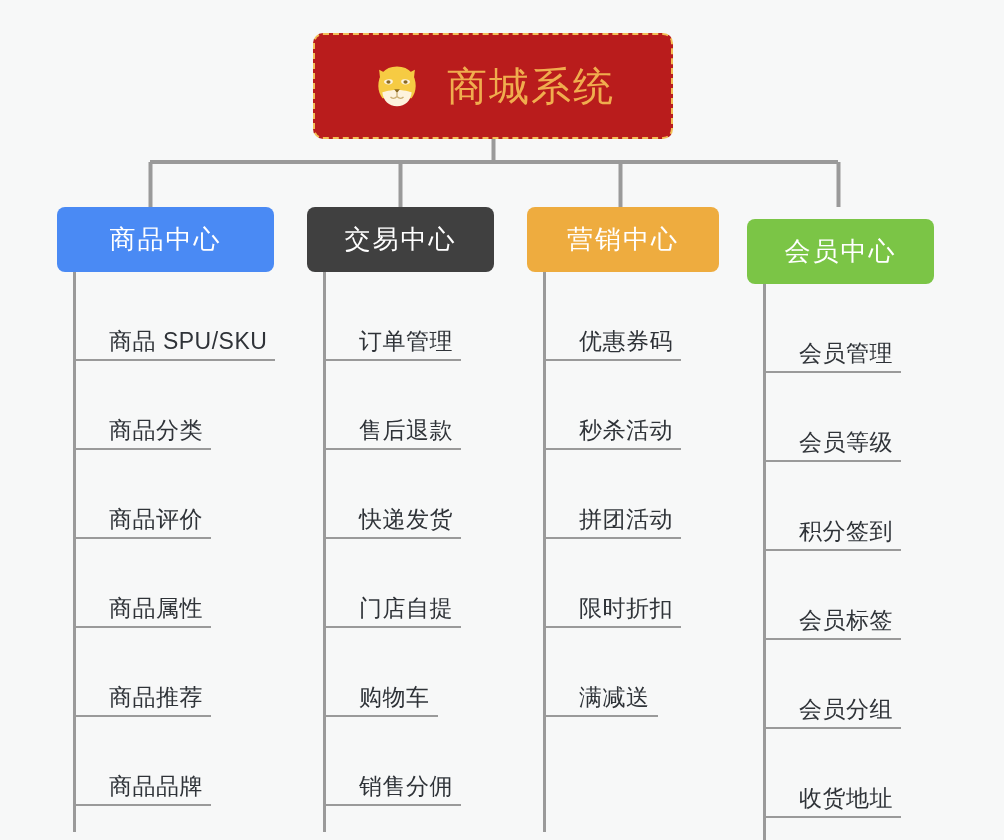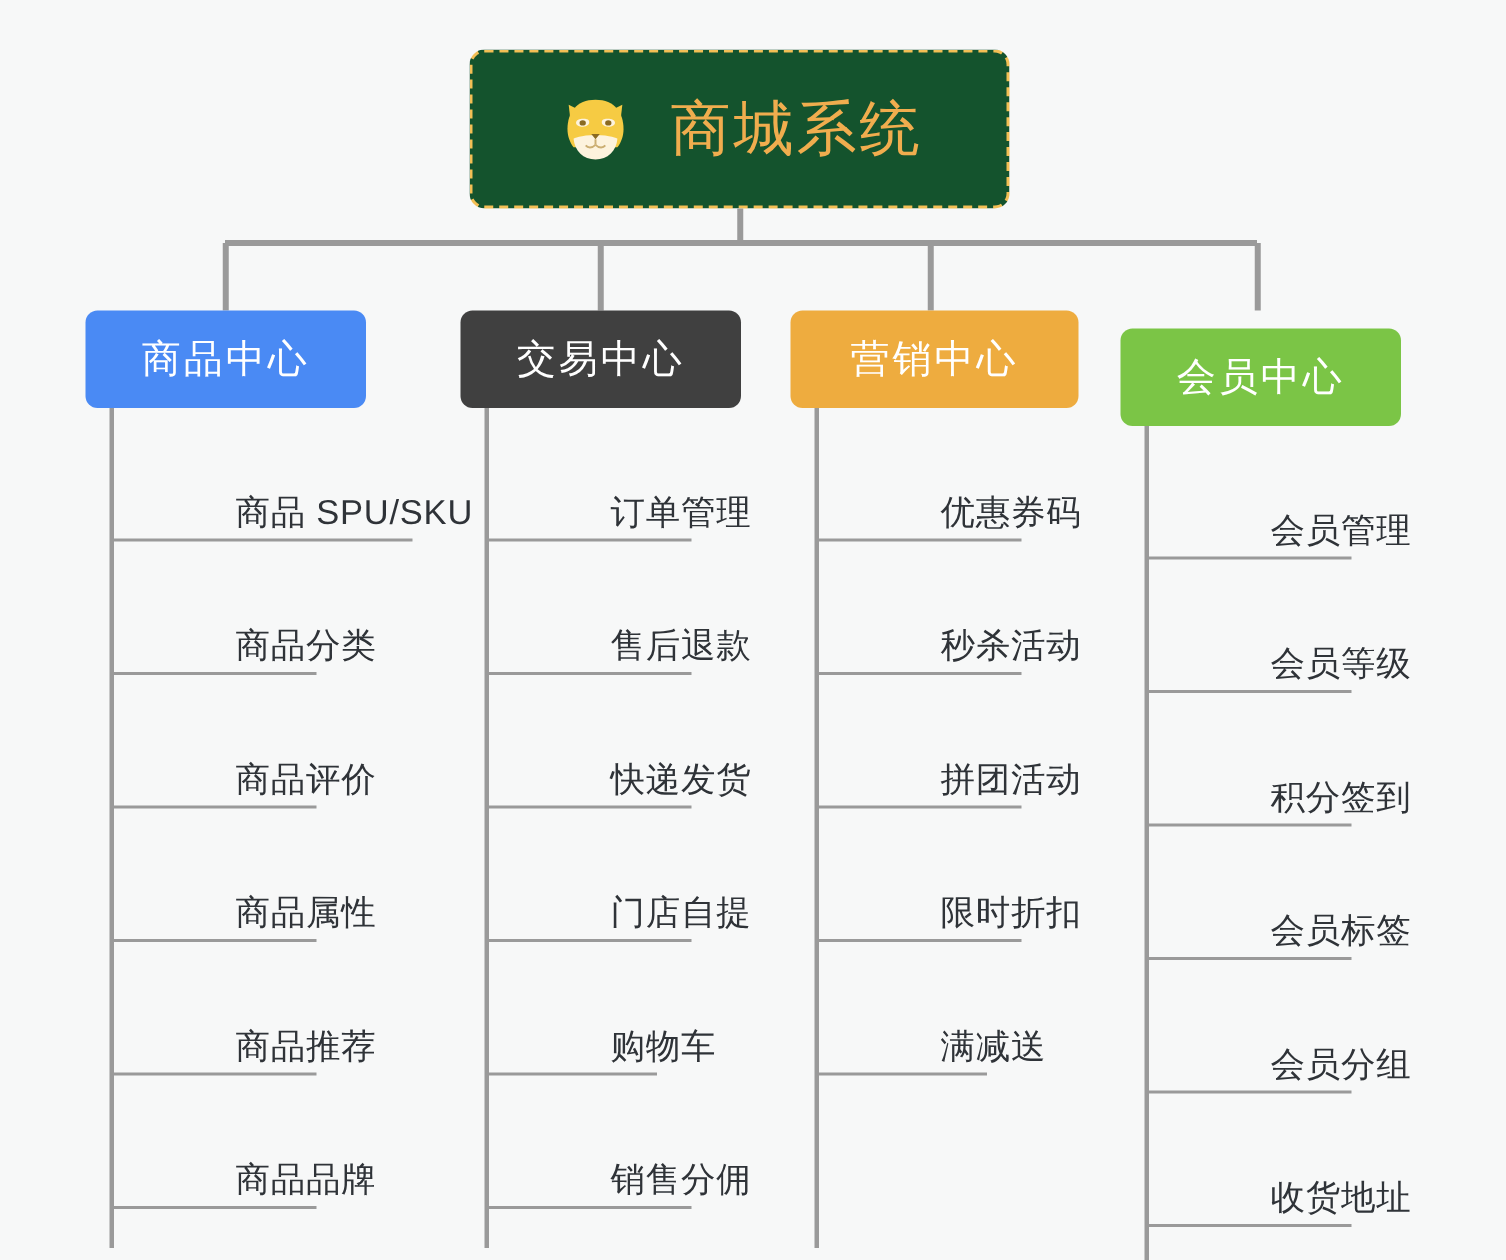--- a/index.html
+++ b/index.html
@@ -20,21 +20,21 @@
   }
 
   
   .root-node {
     position: absolute;
     left: 313px;
     top: 33px;
     width: 360px;
     height: 106px;
     box-sizing: border-box;
-    background: #14532d;
+    background: #b91c1c;
     border: 2px dashed #f3bf55;
     border-radius: 10px;
     display: flex;
     align-items: center;
     justify-content: center;
     gap: 24px;
   }
   .root-icon {
     width: 52px;
     height: 52px;
@@ -81,41 +81,40 @@
     height: 65px;
     border-radius: 8px;
     display: flex;
     align-items: center;
     justify-content: center;
     color: #ffffff;
     font-size: 26px;
     letter-spacing: 2px;
     white-space: nowrap;
   }
-  .col-0 .cat-box { width: 187px; }
+  .col-0 .cat-box { width: 217px; }
   .col-1 .cat-box { width: 187px; }
   .col-2 .cat-box { width: 192px; }
   .col-3 .cat-box { width: 187px; }
 
   
   .leaf-list {
     position: relative;
     margin-left: 16px;
     padding-top: 0;
     border-left: 3px solid #9a9a9a;
     height: 560px;
     box-sizing: border-box;
   }
   .leaf-item {
     position: relative;
     height: 89px;
     display: flex;
     align-items: flex-end;
     box-sizing: border-box;
-    padding-left: 48px;
   }
   .leaf-label {
     display: inline-block;
     margin-left: 33px;
     margin-bottom: 4px;
     font-size: 23px;
     color: #2f3338;
     white-space: nowrap;
     letter-spacing: 0.5px;
   }

